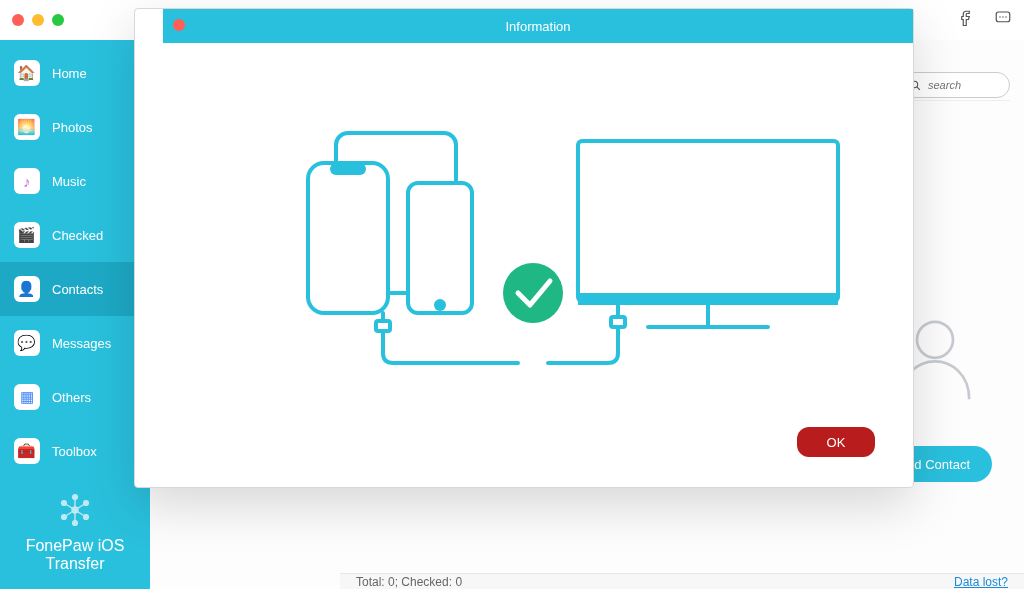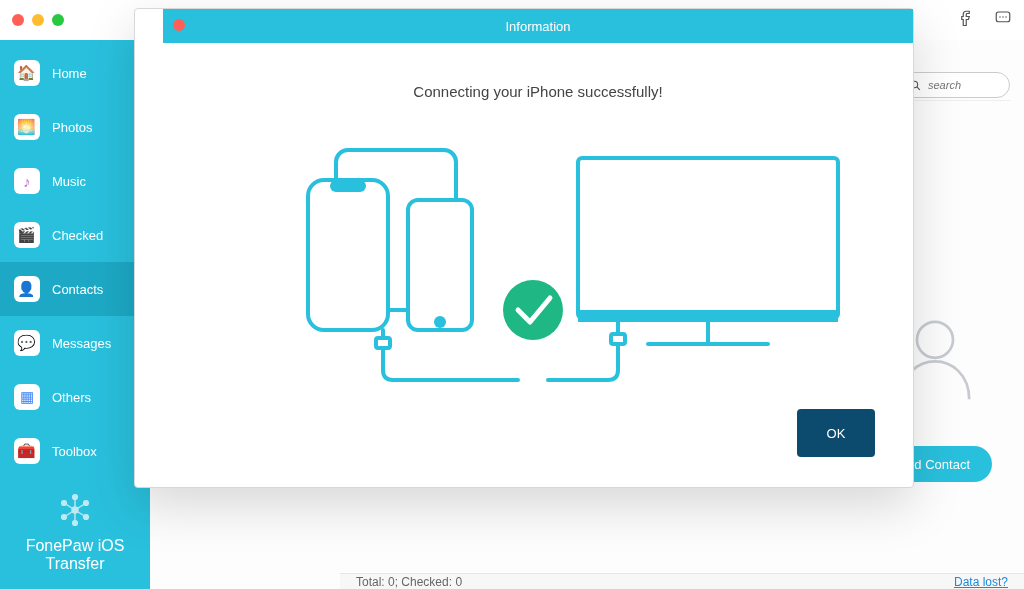--- a/index.html
+++ b/index.html
@@ -37,21 +37,21 @@
   .statusbar a{ color:#1a8adb; text-decoration:underline; cursor:pointer;}
 
   
   .modal{ position:absolute; left:134px; top:8px; width:780px; height:480px; background:#fff; border:1px solid #d8d8d8; border-radius:4px; box-shadow:0 18px 50px rgba(0,0,0,0.15); display:flex; flex-direction:column;padding-left:28px;}
   .modal-header{ height:34px; background:#29c0dd; color:#fff; font-size:13px; display:flex; align-items:center; justify-content:center; position:relative;}
   .modal-close{ position:absolute; left:10px; top:10px; width:12px; height:12px; border-radius:50%; background:#ff5f57; }
   .modal-body{ flex:1; position:relative; padding:40px 30px 20px; text-align:center;}
   .modal-msg{ font-size:15px; color:#444; font-weight:500; }
   .illustration{ margin-top:30px; display:flex; align-items:center; justify-content:center; }
   .illustration svg{ max-width:640px; }
-  .ok-btn{ position:absolute; right:38px; bottom:30px; width:78px; height:48px; background:#0c4a6e; color:#fff; border:none; border-radius:4px; font-size:13px; }
+  .ok-btn{ position:absolute; right:38px; bottom:30px; width:78px; height:30px; background:#b91c1c; color:#fff; border:none; border-radius:12px; font-size:13px; }
 
 </style>
 </head>
 <body>
 
 <div class="app-window">
 
   <div class="titlebar">
     <div class="traffic">
       <span class="t-close"></span>
@@ -160,21 +160,20 @@
     </div>
   </div>
 </div>
 
 <div class="modal">
   <div class="modal-header">
     <span class="modal-close"></span>
     <span>Information</span>
   </div>
   <div class="modal-body">
-    <div class="modal-msg">Connecting your iPhone successfully!</div>
 
     <div class="illustration">
       <svg viewBox="0 0 640 260" width="640" height="260">
         <g fill="none" stroke="#29c0dd" stroke-width="4" stroke-linejoin="round" stroke-linecap="round">
 
           <rect x="118" y="20" width="120" height="160" rx="12"></rect>
 
           <rect x="90" y="50" width="80" height="150" rx="16" fill="#fff"></rect>
           <rect x="112" y="50" width="36" height="12" rx="6" fill="#29c0dd" stroke="none"></rect>
 

